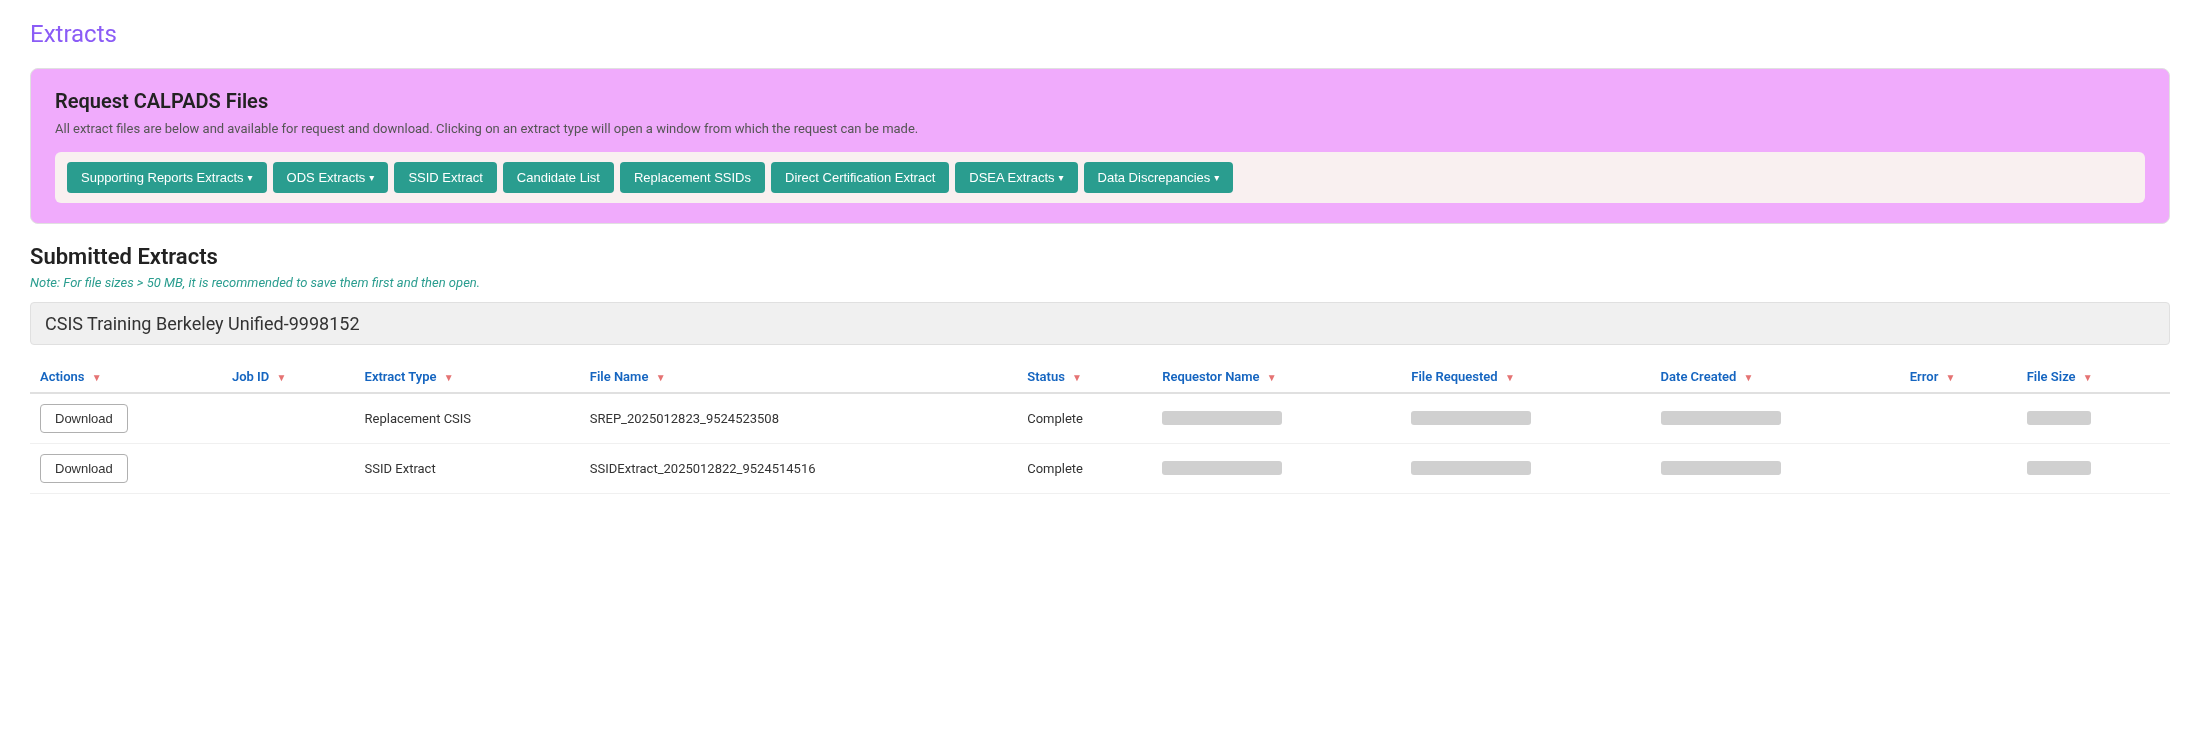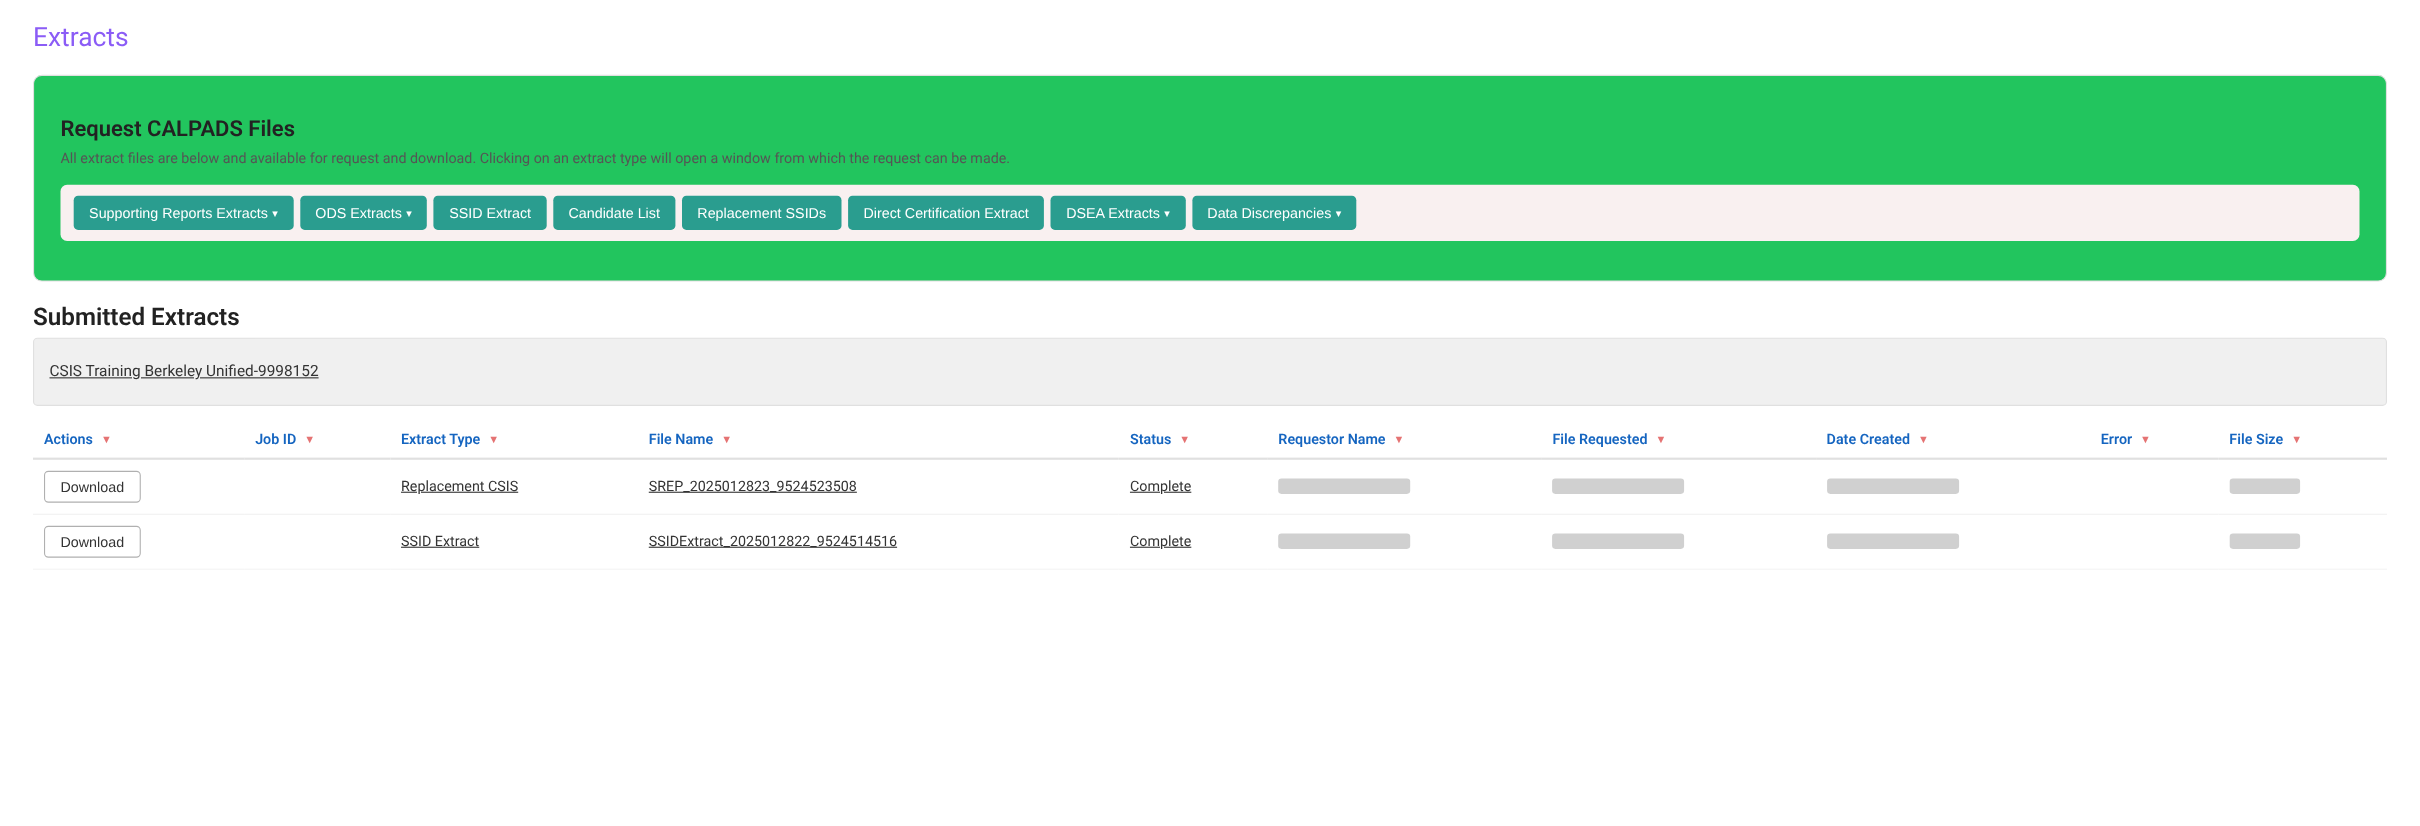--- a/index.html
+++ b/index.html
@@ -14,24 +14,24 @@
       min-height: 751px;
       padding: 20px 30px;
     }
     .page-title {
       color: #8b5cf6;
       font-size: 24px;
       font-weight: 400;
       margin-bottom: 20px;
     }
     .card {
-      background: #22c55e;
+      background: #f0abfc;
       border: 1px solid #e0e0e0;
       border-radius: 8px;
-      padding: 36px 24px;
+      padding: 20px 24px;
       margin-bottom: 20px;
     }
     .card-title {
       font-size: 20px;
       font-weight: 600;
       margin-bottom: 8px;
       color: #222;
     }
     .card-desc {
       color: #555;
@@ -75,26 +75,25 @@
       margin-bottom: 12px;
     }
     .label-small {
       font-size: 12px;
       color: #666;
       margin-bottom: 4px;
     }
     .lea-box {
       background: #f0f0f0;
       border-radius: 4px;
-      padding: 22px 14px;
-      font-size: 14px;
+      padding: 10px 14px;
+      font-size: 18px;
       color: #333;
       margin-bottom: 16px;
       border: 1px solid #e0e0e0;
-      text-decoration: underline;
     }
     .table-wrapper {
       overflow-x: auto;
     }
     table {
       width: 100%;
       border-collapse: collapse;
       font-size: 13px;
     }
     thead tr {
@@ -113,21 +112,20 @@
       font-size: 10px;
       margin-left: 4px;
       vertical-align: middle;
     }
     tbody tr {
       border-bottom: 1px solid #f0f0f0;
     }
     tbody td {
       padding: 10px 10px;
       vertical-align: middle;
-      text-decoration: underline;
     }
     .download-btn {
       background: #fff;
       border: 1px solid #b0b0b0;
       border-radius: 4px;
       padding: 6px 14px;
       font-size: 13px;
       cursor: pointer;
       color: #333;
     }
@@ -170,20 +168,21 @@
         <button class="tab-btn">Candidate List</button>
         <button class="tab-btn">Replacement SSIDs</button>
         <button class="tab-btn">Direct Certification Extract</button>
         <button class="tab-btn">DSEA Extracts<span class="chevron">▾</span></button>
         <button class="tab-btn">Data Discrepancies<span class="chevron">▾</span></button>
       </div>
   </div>
 
   <div class="submitted-section">
     <div class="submitted-title">Submitted Extracts</div>
+    <div class="note-text">Note: For file sizes &gt; 50 MB, it is recommended to save them first and then open.</div>
 
     <div class="lea-box">CSIS Training Berkeley Unified-9998152</div>
 
     <div class="table-wrapper">
       <table>
         <thead>
           <tr>
             <th>
               <span>Actions</span>
               <span class="filter-icon">▼</span>

